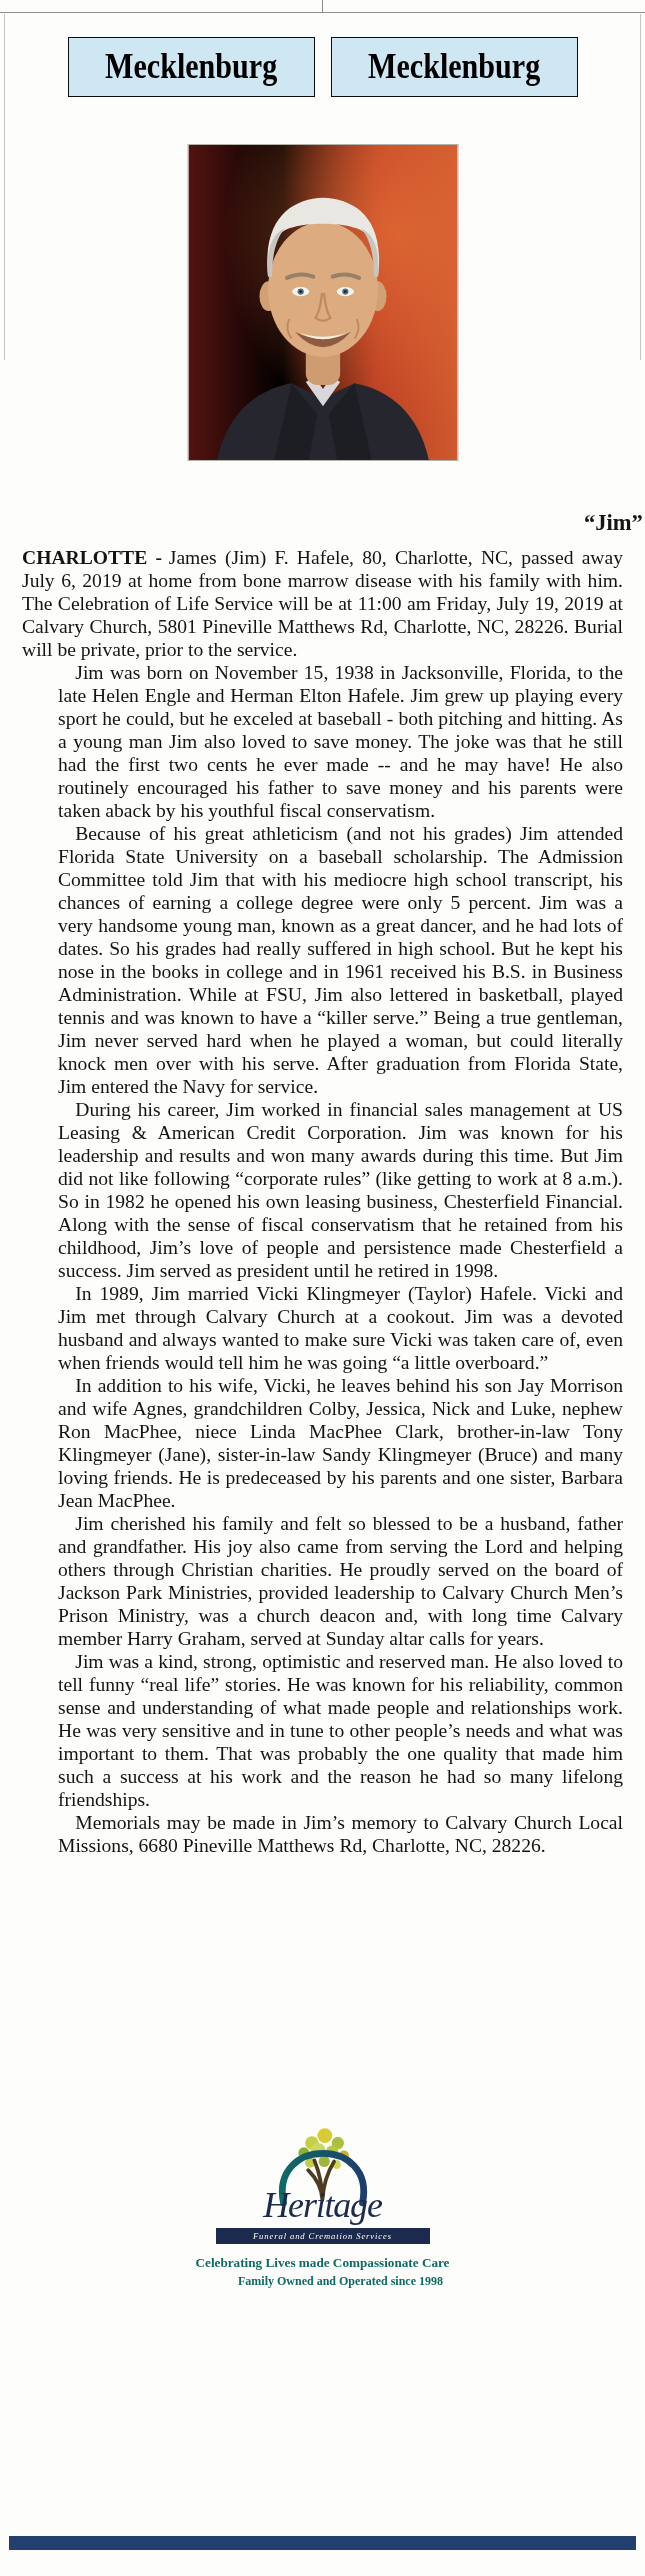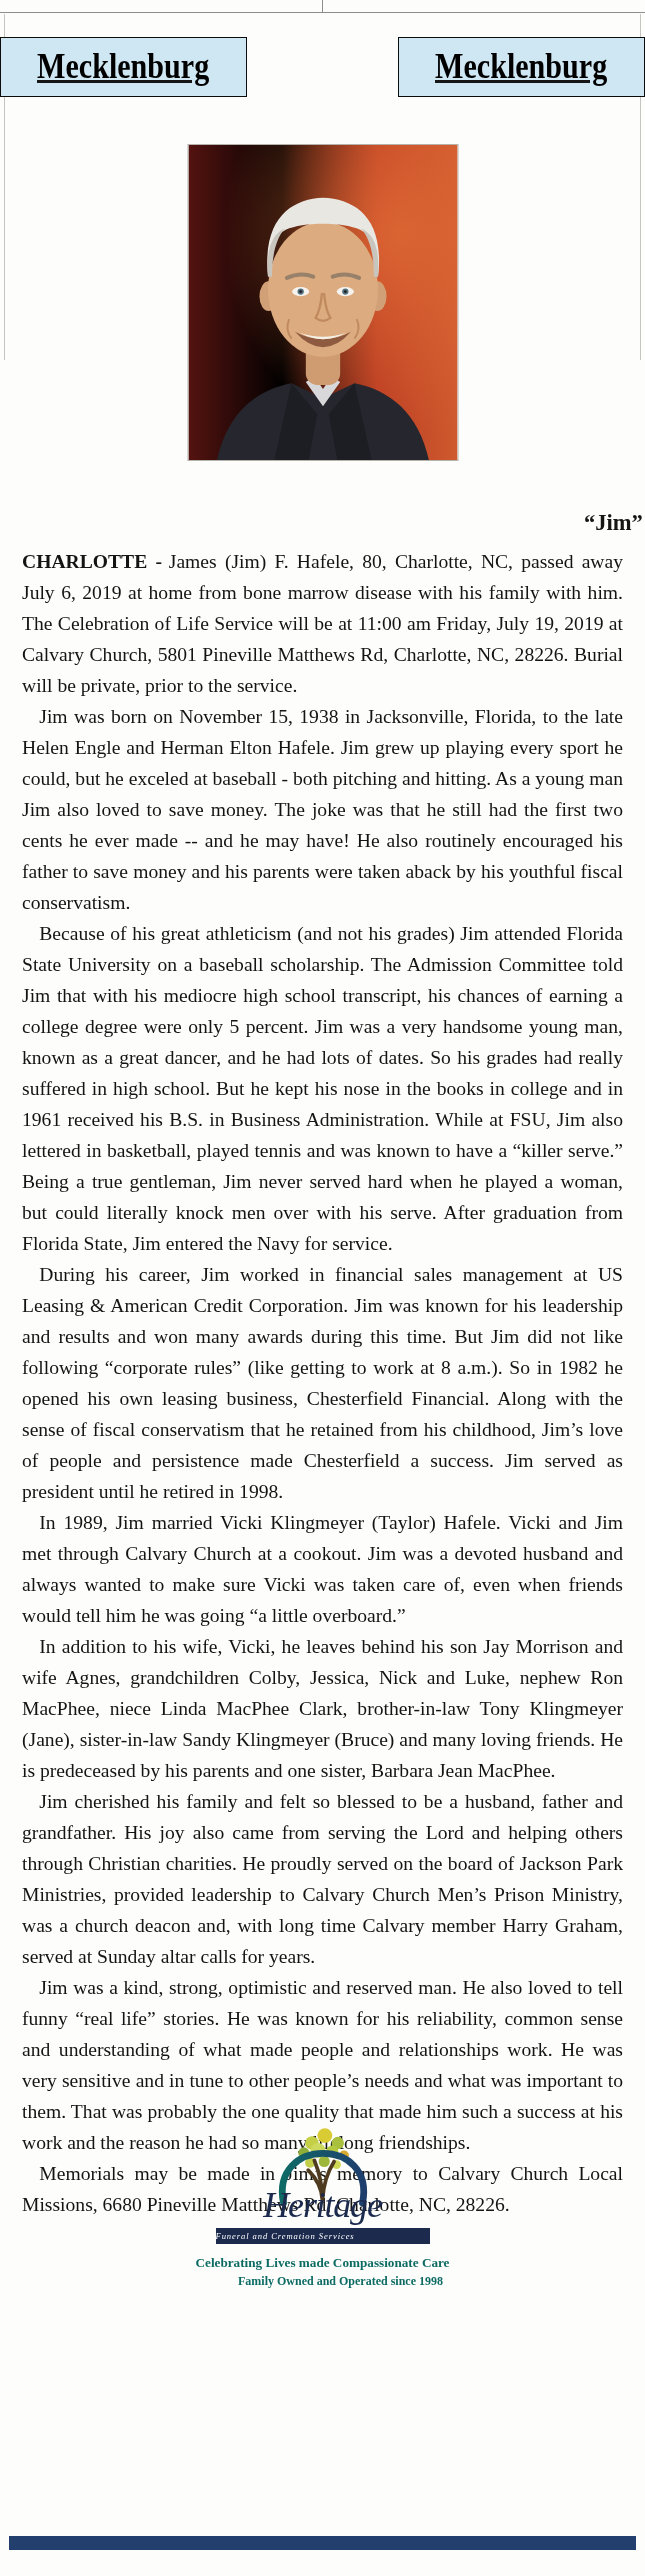--- a/index.html
+++ b/index.html
@@ -11,21 +11,21 @@
   }
 
   
   .top-rule { position:absolute; top:11.5px; left:0; width:645px; height:1.2px; background:#8f8d88; }
   .edge-tick { position:absolute; width:1.2px; background:#c6c4bf; }
   .edge-left  { top:14px; left:4px; height:346px; }
   .edge-right { top:14px; right:4px; height:346px; }
   .mid-tick { position:absolute; top:0; left:322px; width:1.2px; height:11.5px; background:#8f8d88; }
 
   
-  .masthead { position:absolute; top:37px; left:0; width:100%; display:flex; justify-content:space-between; gap:16px;text-decoration:underline; }
+  .masthead { position:absolute; top:37px; left:0; width:100%; display:flex; justify-content:center; gap:16px; }
   .section-box {
     width:247px; height:60px;
     background:var(--masthead-bg, #cfe7f3);
     border:1.7px solid var(--masthead-border, #0c0c0c);
     display:flex; align-items:center; justify-content:center;
   }
   .section-box .mh-text {
     display:inline-block; transform:scaleX(0.86);
     font-weight:bold; font-size:35px; letter-spacing:0px; color:#000;
   }
@@ -40,37 +40,37 @@
   
   .name { position:absolute; top:473px; left:0; width:100%; text-align:center;
           font-weight:bold; font-size:26.5px; }
   .name-inner, .nick-inner { display:inline-block; transform:scaleX(0.94); }
   .nickname { position:absolute; top:509px; left:0; width:100%; text-align:right;
               font-weight:bold; font-size:24px; }
 
   
   .obit-body {
     position:absolute; top:546px; left:22px; width:601px;
-    font-size:19.6px; line-height:31px; text-align:justify; color:#141414;
+    font-size:19.6px; line-height:23px; text-align:justify; color:#141414;
   }
   .obit-body p { margin:0; }
-  .obit-body p.indent { text-indent:17.3px; }
+  .obit-body p.indent { text-indent:17.3px;margin-left:36px; }
   .dateline { font-weight:bold; margin-right:0.35em; }
 
   
   .logo { position:absolute; top:2106px; left:0; width:100%; text-align:center; }
   .arch-tree { display:block; width:164px; height:108px; margin:0 auto; }
   .heritage-name {
     margin-top:-30px; font-style:italic; font-size:36px; letter-spacing:-1.2px;
     color:var(--heritage-navy, #1b2a4d); font-family:Liberation Serif, serif;
   }
   .services-bar {
     margin:2.3px auto 0; width:214px; height:15.6px;
     background:var(--heritage-navy, #1b2a4d); color:#fff;
-    display:flex; align-items:center; 
+    display:flex; align-items:center; justify-content:center;
     font-style:italic; font-size:8.6px; letter-spacing:0.9px;
   }
   .tagline1 { margin-top:11.5px; font-weight:bold; font-size:13.2px; color:var(--heritage-teal, #0d6b64); }
   .tagline2 { margin-top:2.9px;  font-weight:bold; font-size:12px; color:var(--heritage-teal, #0d6b64);padding-left:36px; }
 
   
   .footer-bar {
     position:absolute; left:9.2px; right:9.2px; bottom:26.5px; height:13.2px;
     background:var(--footer-bar, #223f6e);
   }

